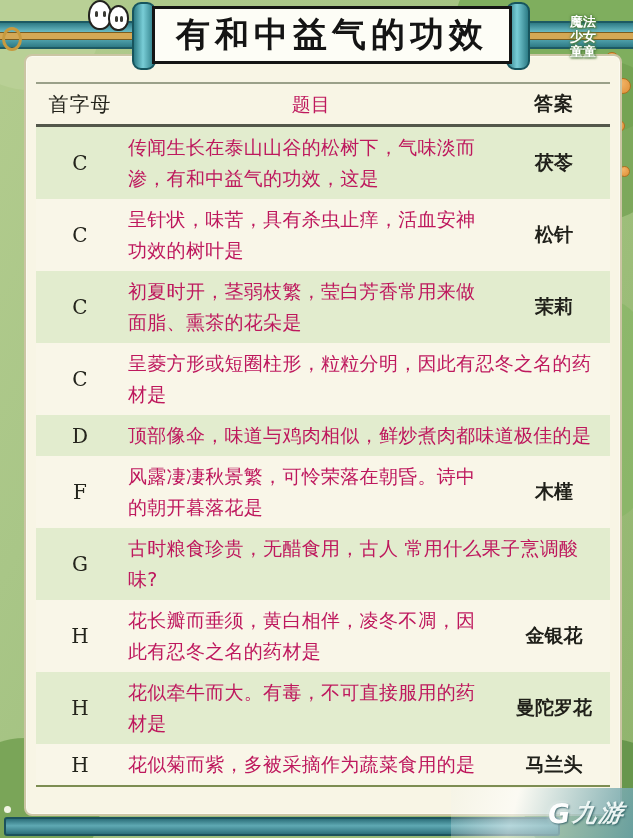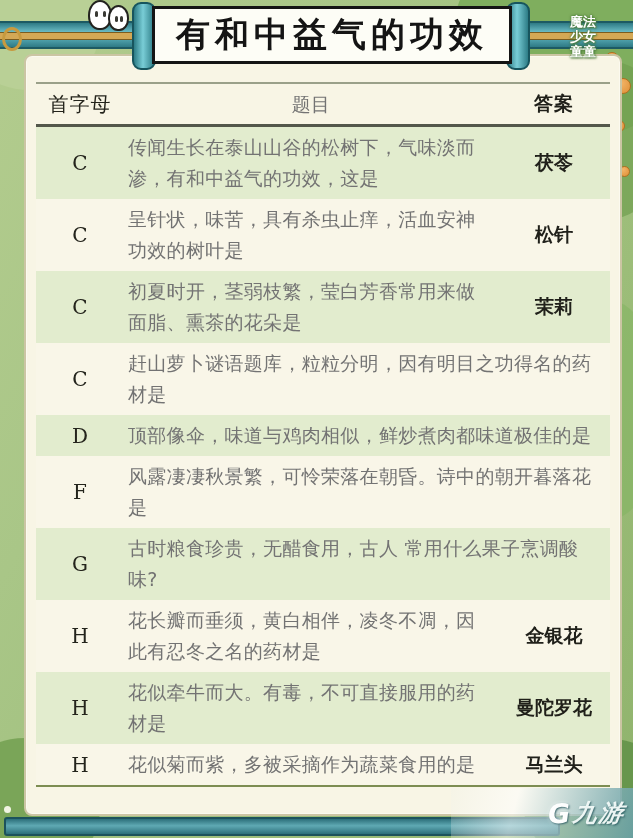--- a/index.html
+++ b/index.html
@@ -19,21 +19,21 @@
   .flower{position:absolute;width:7px;height:7px;border-radius:50%;background:#fdfdf2;opacity:.9;}
   
   .panel{position:absolute;left:24px;top:54px;width:594px;height:758px;background:#f8f5e5;
     border:2px solid #cbc5a3;border-radius:8px;box-shadow:0 0 0 1px rgba(255,255,255,.4) inset;}
   .guide-table{margin:26px 10px 0;}
   .thead{display:flex;align-items:center;height:40px;border-top:2px solid #9aa089;
     border-bottom:3px solid #53574a;color:#2c2c24;font-size:18px;letter-spacing:1px;}
   .cell.initial{width:88px;display:flex;align-items:center;justify-content:center;
     font-family:"DejaVu Serif","Liberation Serif",serif;font-size:20px;color:#24241c;}
   .cell.question{flex:1;padding:2px 8px 2px 4px;font-size:19px;line-height:31px;
-    letter-spacing:.3px;color:#737373;}
+    letter-spacing:.3px;color:#be185d;}
   .cell.answer{width:112px;display:flex;align-items:center;justify-content:center;
     font-weight:bold;font-size:19px;color:#20201a;}
   .tbody{border-bottom:2px solid #7d8d52;}
   .row{display:flex;padding:3px 0;background:#f9f6e8;}
   .row.green{background:#e2ecce;}
   .thead .cell.question{display:flex;justify-content:center;padding:0;}
   
   .rod-top{position:absolute;left:0;top:21px;width:633px;height:24px;
     background:linear-gradient(#2e7a85,#6fc0c9 40%,#57aab4 62%,#2e7a85);
     border-top:2px solid #1d5a63;border-bottom:2px solid #1d5a63;}
@@ -110,29 +110,30 @@
             <div class="cell question">呈针状，味苦，具有杀虫止痒，活血安神功效的树叶是</div>
             <div class="cell answer">松针</div>
           </div>
           <div class="row green">
             <div class="cell initial">C</div>
             <div class="cell question">初夏时开，茎弱枝繁，莹白芳香常用来做面脂、熏茶的花朵是</div>
             <div class="cell answer">茉莉</div>
           </div>
           <div class="row">
             <div class="cell initial">C</div>
-            <div class="cell question">赶山萝卜谜语题库，粒粒分明，因有明目之功得名的药材是</div>
+            <div class="cell question">呈菱方形或短圈柱形，粒粒分明，因此有忍冬之名的药材是</div>
           </div>
           <div class="row green">
             <div class="cell initial">D</div>
             <div class="cell question">顶部像伞，味道与鸡肉相似，鲜炒煮肉都味道极佳的是</div>
           </div>
           <div class="row">
             <div class="cell initial">F</div>
             <div class="cell question">风露凄凄秋景繁，可怜荣落在朝昏。诗中的朝开暮落花是</div>
+            <div class="cell answer">木槿</div>
           </div>
           <div class="row green">
             <div class="cell initial">G</div>
             <div class="cell question">古时粮食珍贵，无醋食用，古人 常用什么果子烹调酸味?</div>
           </div>
           <div class="row">
             <div class="cell initial">H</div>
             <div class="cell question">花长瓣而垂须，黄白相伴，凌冬不凋，因此有忍冬之名的药材是</div>
             <div class="cell answer">金银花</div>
           </div>

